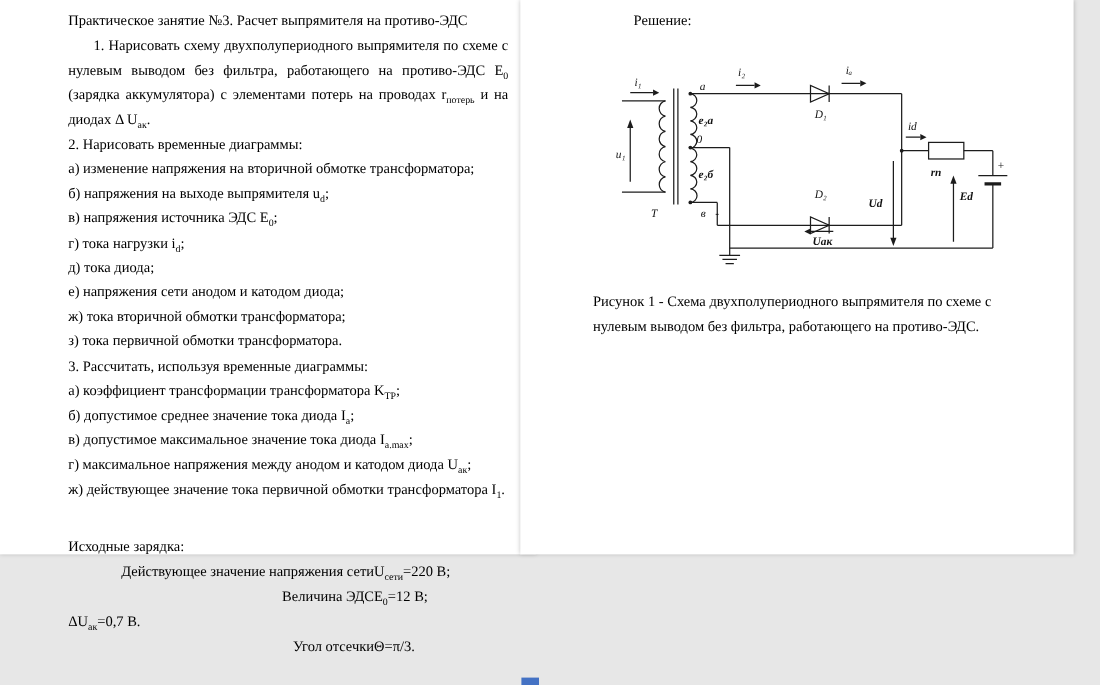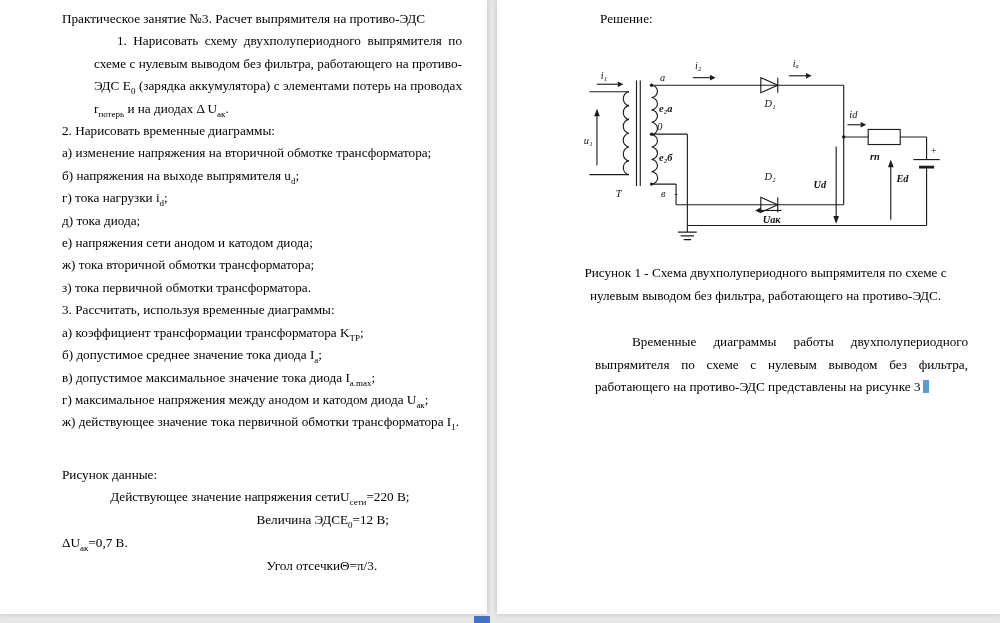--- a/index.html
+++ b/index.html
@@ -5,36 +5,36 @@
   * { margin:0; padding:0; box-sizing:border-box; }
   html,body { width:1000px; height:623px; }
   body {
     background:#e7e7e7;
     font-family:"Liberation Serif", serif;
     color:#000;
     overflow:hidden;
   }
   .canvas { position:relative; width:1000px; height:623px; }
   .page {
-    position:absolute; top:0; height:614px; background:#ffffff;
+    position:absolute; top:0; height:504px; background:#ffffff;
     box-shadow:0 0 4px rgba(0,0,0,.22);
   }
   .page-left  { left:0;   width:487px; padding:8px 25px 0 62px; }
-  .page-right { left:497px; width:503px; padding:8px 32px 0 66px; }
+  .page-right { left:473px; width:503px; padding:8px 32px 0 66px; }
   .line { font-size:13.2px; line-height:22.4px; }
-  .para { text-align:justify;margin-left:32px; }
+  .para { text-align:justify; }
   .indent  { text-indent:23px; }
   .indent2 { text-indent:37px; }
   sub { font-size:9px; line-height:0; }
   .spacer { height:30px; }
   .data-row { display:flex; font-size:13.2px; line-height:22.8px; }
   .dr-label { width:278px;text-align:right; }
   .dr-value { flex:1; }
   .figure { margin:24px 0 0 0; text-align:center; }
-  .caption { text-align:center; font-size:13.2px; line-height:22.4px; margin-top:6px; }
+  .caption { font-size:13.2px; line-height:22.4px; margin-top:6px; }
   .para2 { margin-top:24px; }
   .caret {
     display:inline-block; width:6px; height:13px; background:#5b9bd5;
     margin-left:3px; vertical-align:-2px;
   }
   .bottom-chip {
     position:absolute; left:474px; top:616px; width:16px; height:7px;
     background:#4472c4;
   }
   svg text {
@@ -50,33 +50,34 @@
 <body>
 
 <div class="canvas">
 
   <section class="page page-left">
     <p class="line">Практическое занятие №3. Расчет выпрямителя на противо-ЭДС</p>
     <p class="line para indent">1. Нарисовать схему двухполупериодного выпрямителя по схеме с нулевым выводом без фильтра, работающего на противо-ЭДС E<sub>0</sub> (зарядка аккумулятора) с элементами потерь на проводах r<sub>потерь</sub> и на диодах Δ U<sub>ак</sub>.</p>
     <p class="line">2. Нарисовать временные диаграммы:</p>
     <p class="line">а) изменение напряжения на вторичной обмотке трансформатора;</p>
     <p class="line">б) напряжения на выходе выпрямителя u<sub>d</sub>;</p>
+    <p class="line">в) напряжения источника ЭДС E<sub>0</sub>;</p>
     <p class="line">г) тока нагрузки i<sub>d</sub>;</p>
     <p class="line">д) тока диода;</p>
     <p class="line">е) напряжения сети анодом и катодом диода;</p>
     <p class="line">ж) тока вторичной обмотки трансформатора;</p>
     <p class="line">з) тока первичной обмотки трансформатора.</p>
     <p class="line">3. Рассчитать, используя временные диаграммы:</p>
     <p class="line">а) коэффициент трансформации трансформатора K<sub>ТР</sub>;</p>
     <p class="line">б) допустимое среднее значение тока диода I<sub>а</sub>;</p>
     <p class="line">в) допустимое максимальное значение тока диода I<sub>а.max</sub>;</p>
     <p class="line">г) максимальное напряжения между анодом и катодом диода U<sub>ак</sub>;</p>
     <p class="line">ж) действующее значение тока первичной обмотки трансформатора I<sub>1</sub>.</p>
     <div class="spacer"></div>
-    <p class="line">Рисунок данные:</p>
+    <p class="line">Исходные зарядка:</p>
     <div class="data-row">
       <span class="dr-label">Действующее значение напряжения сети</span>
       <span class="dr-value">U<sub>сети</sub>=220 В;</span>
     </div>
     <div class="data-row">
       <span class="dr-label">Величина ЭДС</span>
       <span class="dr-value">E<sub>0</sub>=12 В;</span>
     </div>
     <div class="data-row">
       <span class="dr-value">ΔU<sub>ак</sub>=0,7 В.</span>
@@ -150,17 +151,16 @@
         <text class="bold" x="194" y="179">Uак</text>
         <text x="286" y="68">id</text>
         <text class="bold" x="308" y="112">rп</text>
         <text class="bold" x="248" y="142">Ud</text>
         <text class="bold" x="336" y="136">Ed</text>
         <text x="372" y="106">+</text>
       </svg>
     </figure>
 
     <p class="caption">Рисунок 1 - Схема двухполупериодного выпрямителя по схеме с нулевым выводом без фильтра, работающего на противо-ЭДС.</p>
-    <p class="line para indent2 para2"><span>Временные диаграммы работы двухполупериодного выпрямителя по схеме с нулевым выводом без фильтра, работающего на противо-ЭДС представлены на рисунке 3</span><span class="caret"></span></p>
   </section>
 
   <div class="bottom-chip"></div>
 </div>
 
 </body></html>

